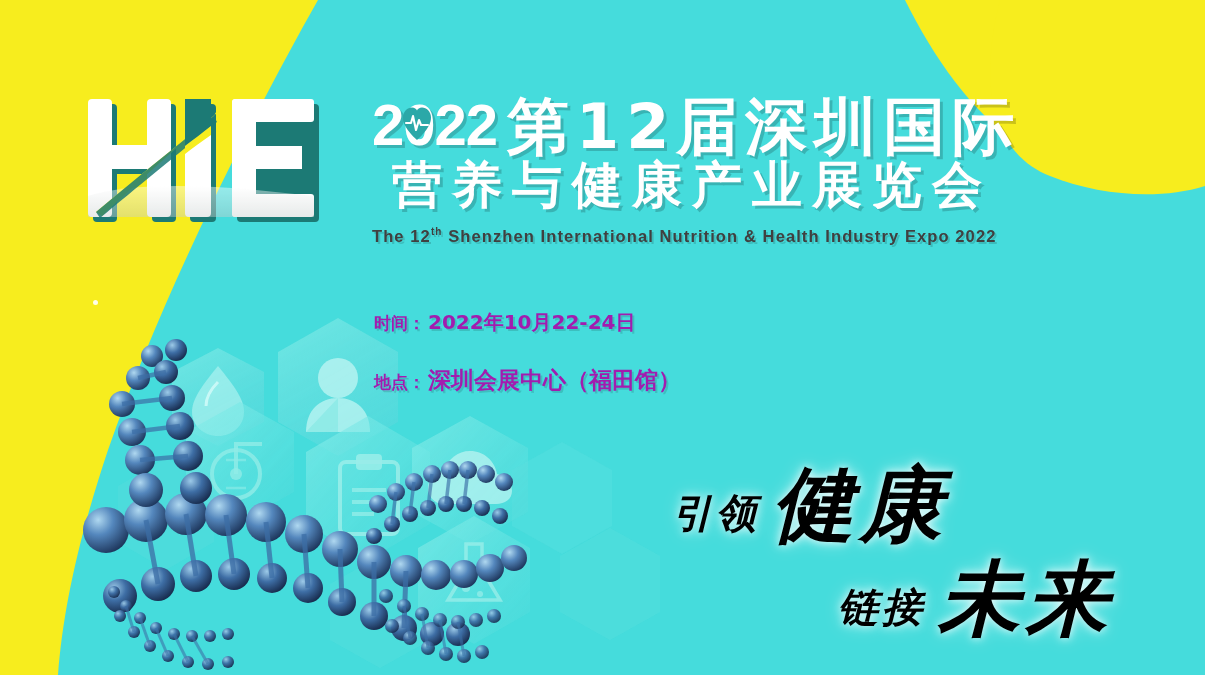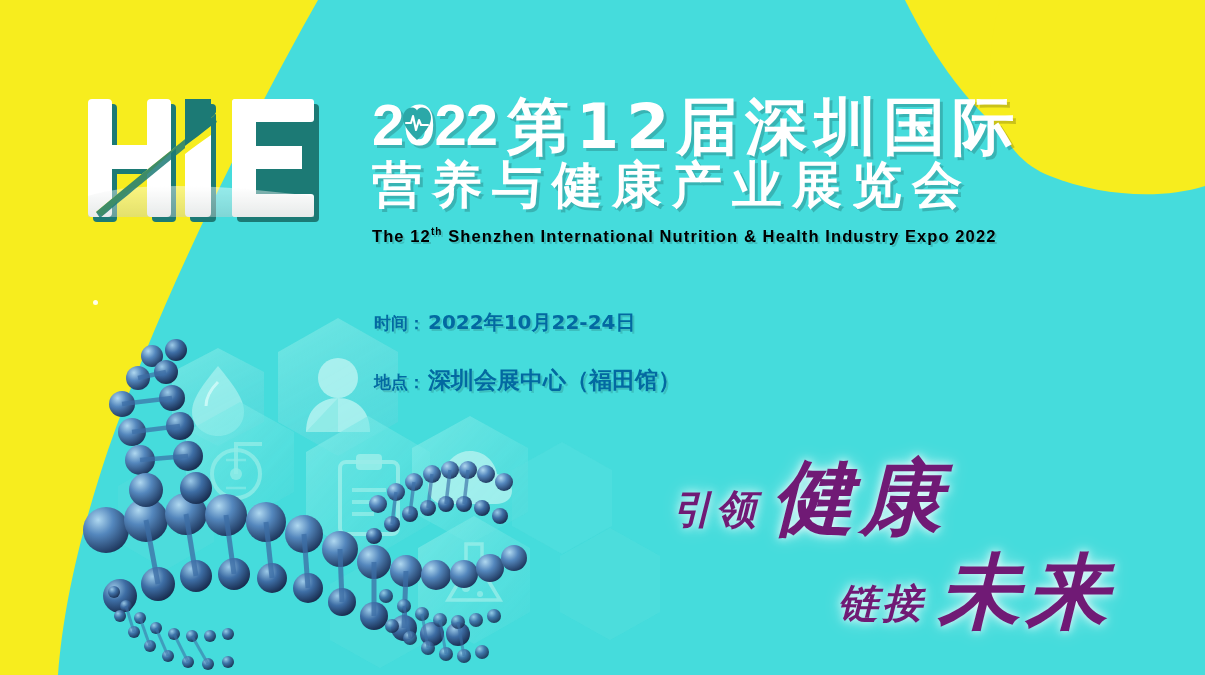--- a/index.html
+++ b/index.html
@@ -31,46 +31,47 @@
     font-size:62px;font-weight:bold;line-height:54px;
     color:#ffffff;letter-spacing:7px;margin-left:10px;
     text-shadow:3px 3px 0 rgba(0,0,0,.18);
     font-family:"DejaVu Sans","Liberation Sans",sans-serif;
   }
   .line2{
     font-size:50px;font-weight:bold;line-height:58px;
     color:#ffffff;letter-spacing:10px;margin-top:2px;
     text-shadow:3px 3px 0 rgba(0,0,0,.18);
     font-family:"DejaVu Sans","Liberation Sans",sans-serif;
+    margin-left:20px;
   }
   .line3{
     font-size:16.5px;font-weight:bold;line-height:24px;
-    color:#000000;letter-spacing:1.1px;margin-top:6px;
+    color:#404040;letter-spacing:1.1px;margin-top:6px;
     text-shadow:2px 2px 0 rgba(0,0,0,.15);
     white-space:nowrap;
   }
   .line3 sup{font-size:10px;vertical-align:super;}
 
   
   #info{
     position:absolute;left:374px;top:280px;
-    color:#0369a1;font-weight:bold;
+    color:#a21caf;font-weight:bold;
     font-family:"DejaVu Sans","Liberation Sans",sans-serif;
     text-shadow:2px 2px 0 rgba(0,0,0,.13);
   }
   .info-row{display:flex;align-items:baseline;line-height:29px;white-space:nowrap;}
   .info-lbl{font-size:17px;}
   .info-val{font-size:20px;margin-left:3px;margin-top:28px;}
   .info-row.second .info-val{font-size:23px;}
 
   
   .calli{
     position:absolute;
-    color:#701a75;
-    font-family:Liberation Mono, monospace;
+    color:#000000;
+    font-family:Liberation Sans, sans-serif;
     font-weight:bold;font-style:italic;
     text-shadow:0 0 9px rgba(255,255,255,.85),0 0 18px rgba(255,255,255,.55);
     white-space:nowrap;
   }
   #calli-1{left:672px;top:466px;}
   #calli-2{left:838px;top:560px;}
   .c-small{font-size:40px;letter-spacing:4px;}
   .c-big{font-size:82px;letter-spacing:6px;}
   .c-row{display:flex;align-items:flex-end;}
   .c-row .c-big{margin-left:12px;line-height:78px;}

